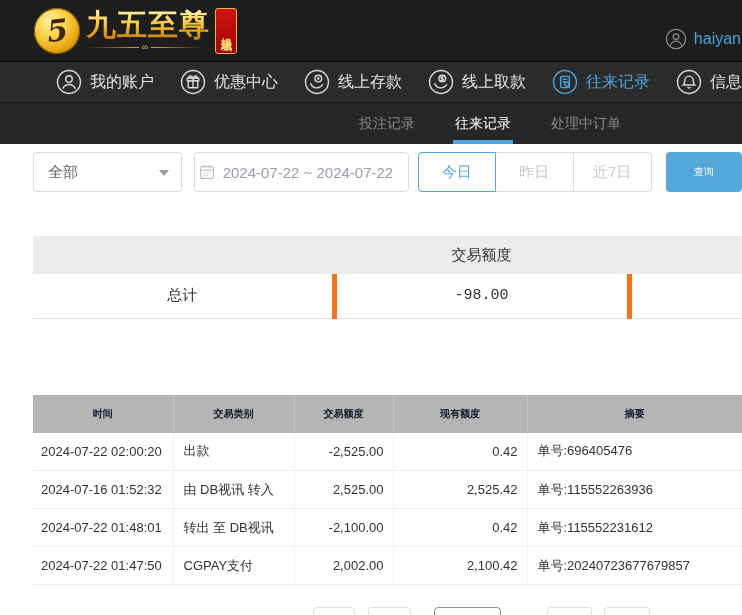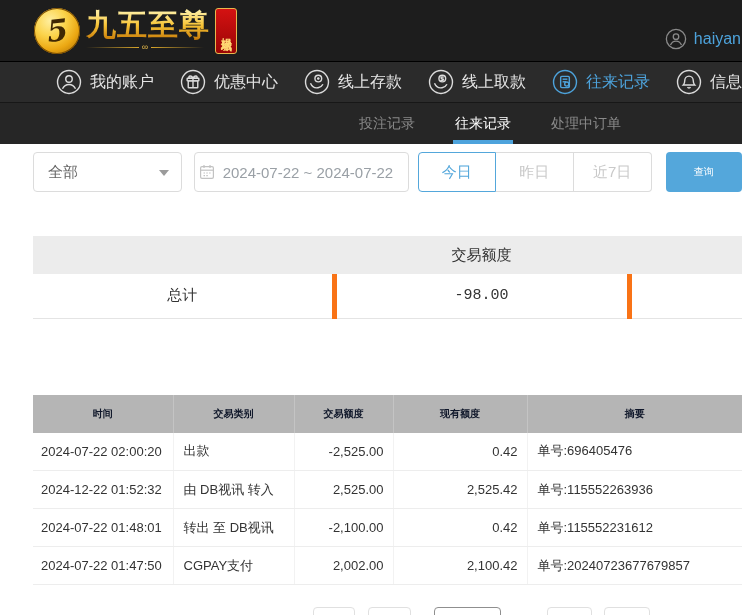--- a/index.html
+++ b/index.html
@@ -244,21 +244,21 @@
     </thead>
     <tbody>
       <tr>
         <td class="td-left">2024-07-22 02:00:20</td>
         <td class="td-left">出款</td>
         <td class="td-right">-2,525.00</td>
         <td class="td-right">0.42</td>
         <td class="td-left">单号:696405476</td>
       </tr>
       <tr>
-        <td class="td-left">2024-12-22 01:52:32</td>
+        <td class="td-left">2024-07-16 01:52:32</td>
         <td class="td-left">由 DB视讯 转入</td>
         <td class="td-right">2,525.00</td>
         <td class="td-right">2,525.42</td>
         <td class="td-left">单号:115552263936</td>
       </tr>
       <tr>
         <td class="td-left">2024-07-22 01:48:01</td>
         <td class="td-left">转出 至 DB视讯</td>
         <td class="td-right">-2,100.00</td>
         <td class="td-right">0.42</td>

